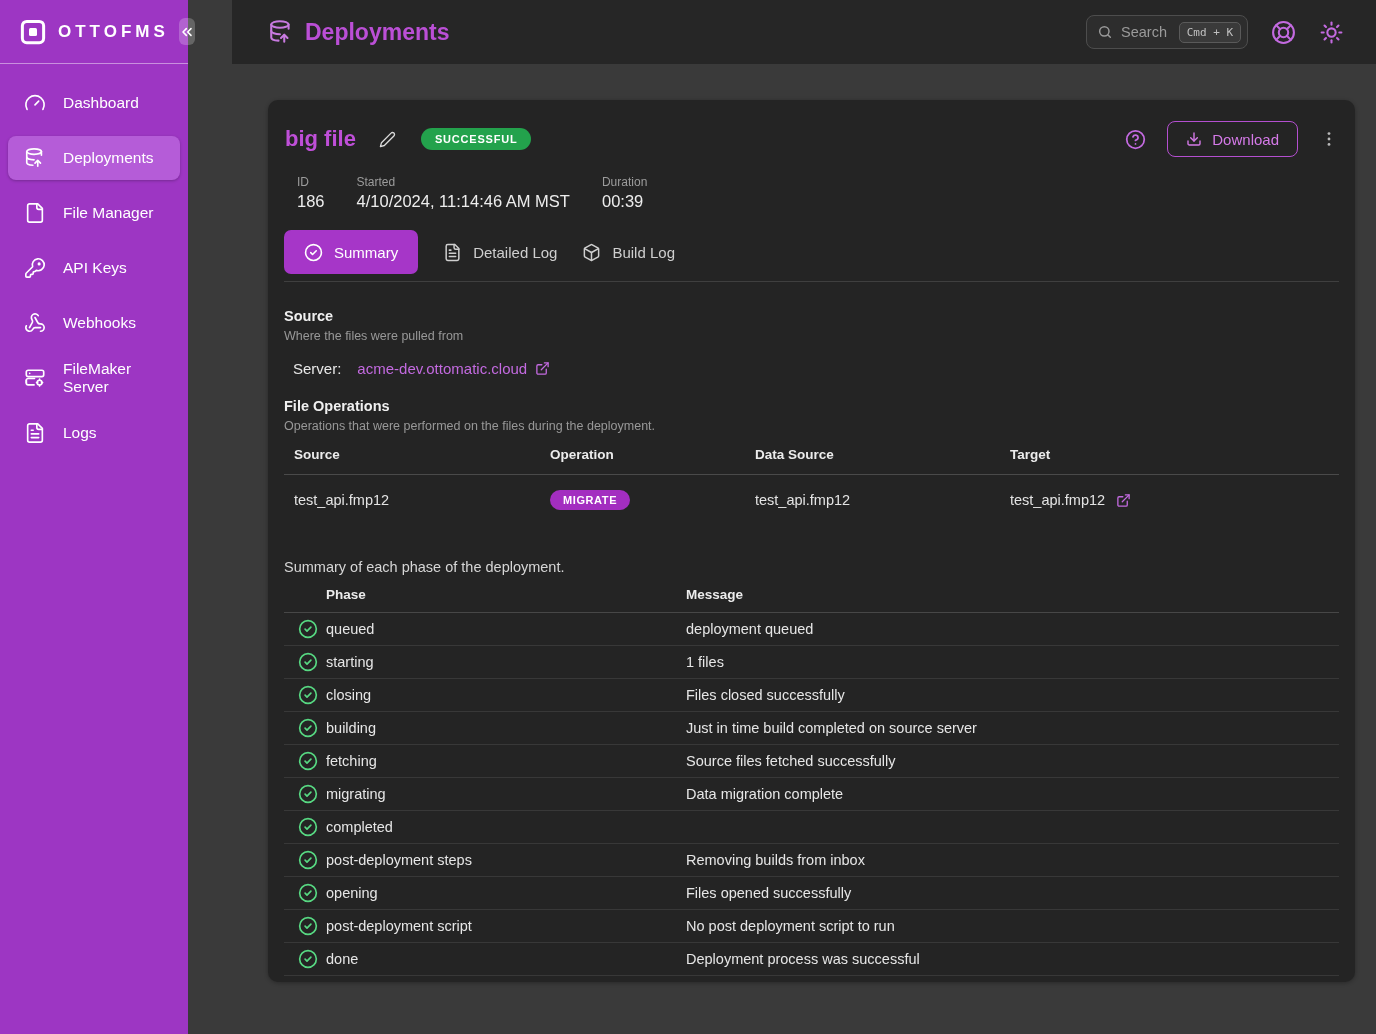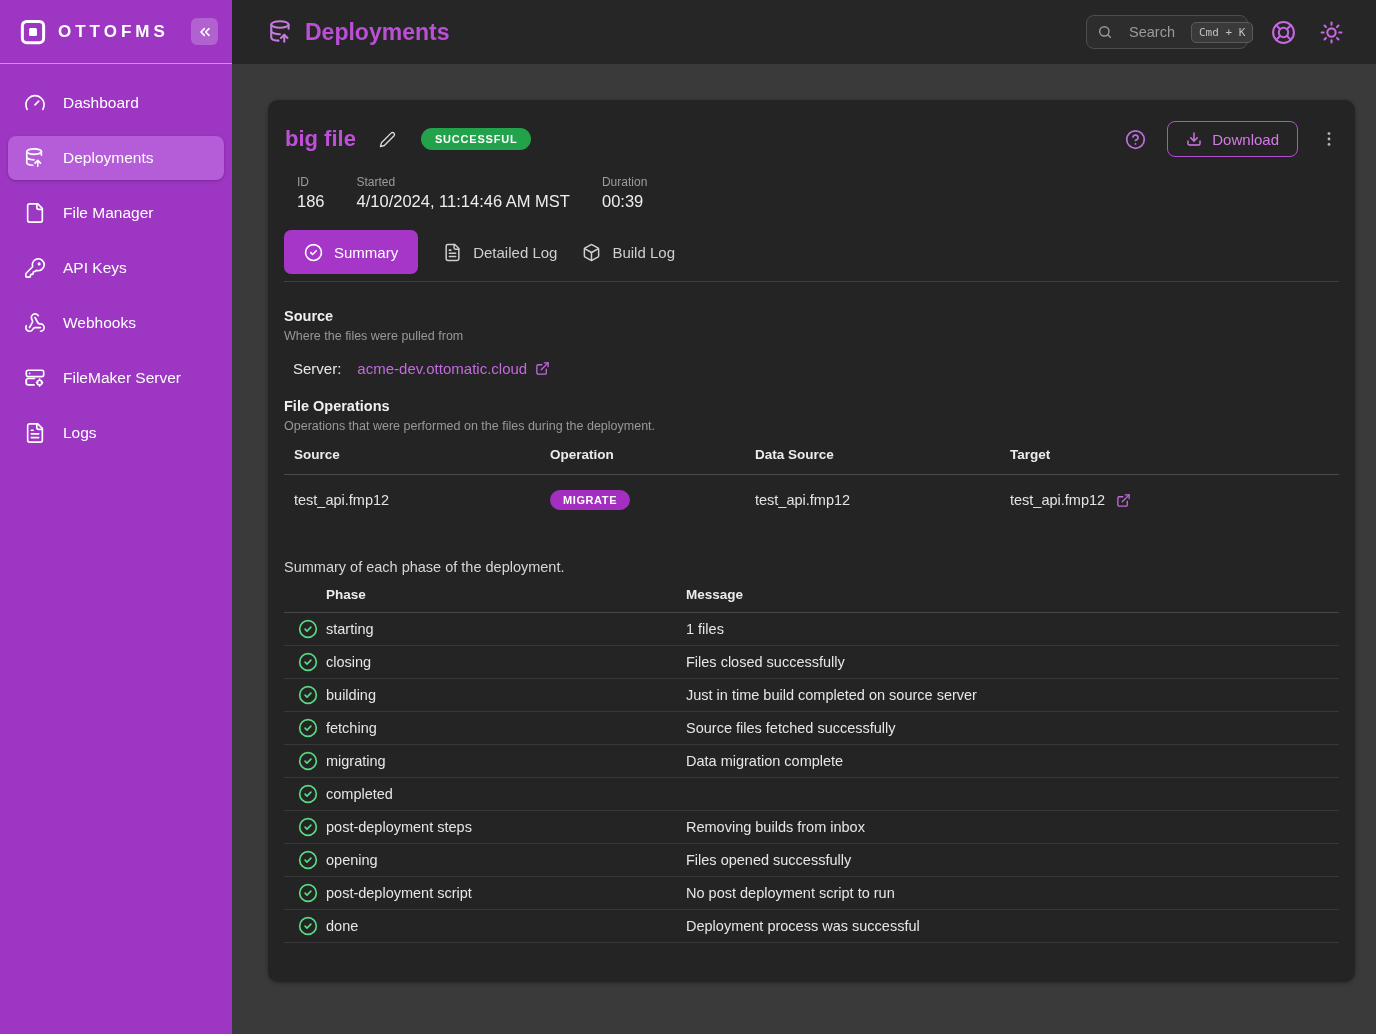--- a/index.html
+++ b/index.html
@@ -8,21 +8,21 @@
     font-family:"Liberation Sans", sans-serif;
     background:#3a3a3a;
     position:relative;
     overflow:hidden;
     color:#e6e6e6;
   }
   svg { display:block; }
 
   
   .sidebar {
-    position:absolute; left:0; top:0; bottom:0; width:232px;
+    position:absolute; left:0; top:0; bottom:0; width:188px;
     background:#9d36c3; z-index:5;
   }
   .sidebar-header {
     height:64px; display:flex; align-items:center;
     padding:0 14px 0 18px; gap:10px;
     border-bottom:1px solid rgba(255,255,255,0.45);
   }
   .logo-mark { color:#fff; }
   .logo-text { color:#fff; font-weight:700; font-size:17px; letter-spacing:4px; }
   .collapse-btn {
@@ -43,21 +43,21 @@
     position:absolute; left:232px; right:0; top:0; height:64px;
     background:#262626; display:flex; align-items:center;
     padding:0 32px 0 36px;
   }
   .topbar-title { display:flex; align-items:center; gap:11px; }
   .topbar-title .tb-icon { color:#c87ae0; }
   .topbar-title .tb-text { font-size:23px; font-weight:700; color:#bb4fd6; }
   .topbar-right { margin-left:auto; display:flex; align-items:center; gap:23px; }
   .search-box {
     width:162px; height:34px; border:1px solid #4d4d4d; background:#2d2d2d;
-    border-radius:8px; display:flex; align-items:center; gap:16px;
+    border-radius:8px; display:flex; align-items:center; gap:8px;
     padding:0 6px 0 10px; cursor:pointer;
   }
   .search-box .s-icon { color:#9a9a9a; }
   .search-text { color:#9a9a9a; font-size:14.5px; flex:1; }
   .kbd {
     background:#3a3a3a; border:1px solid #5a5a5a; border-radius:5px;
     color:#c0c0c0; font-family:"DejaVu Sans Mono", monospace;
     font-size:11px; padding:3px 7px; white-space:nowrap;text-align:center;
   }
   .icon-btn { color:#c36ae0; cursor:pointer; background:none; border:none; }
@@ -410,20 +410,30 @@
         <span>Message</span>
       </div>
 
       <div class="phase-row">
         <span class="phase-check">
             <svg width="20" height="20" viewBox="0 0 24 24" fill="none" stroke="currentColor" stroke-width="2" stroke-linecap="round" stroke-linejoin="round">
               <circle cx="12" cy="12" r="10"></circle>
               <path d="m8.5 12.2 2.3 2.3 4.7-4.7"></path>
             </svg>
           </span>
+        <span>queued</span>
+        <span>deployment queued</span>
+      </div>
+      <div class="phase-row">
+        <span class="phase-check">
+            <svg width="20" height="20" viewBox="0 0 24 24" fill="none" stroke="currentColor" stroke-width="2" stroke-linecap="round" stroke-linejoin="round">
+              <circle cx="12" cy="12" r="10"></circle>
+              <path d="m8.5 12.2 2.3 2.3 4.7-4.7"></path>
+            </svg>
+          </span>
         <span>starting</span>
         <span>1 files</span>
       </div>
       <div class="phase-row">
         <span class="phase-check">
             <svg width="20" height="20" viewBox="0 0 24 24" fill="none" stroke="currentColor" stroke-width="2" stroke-linecap="round" stroke-linejoin="round">
               <circle cx="12" cy="12" r="10"></circle>
               <path d="m8.5 12.2 2.3 2.3 4.7-4.7"></path>
             </svg>
           </span>

